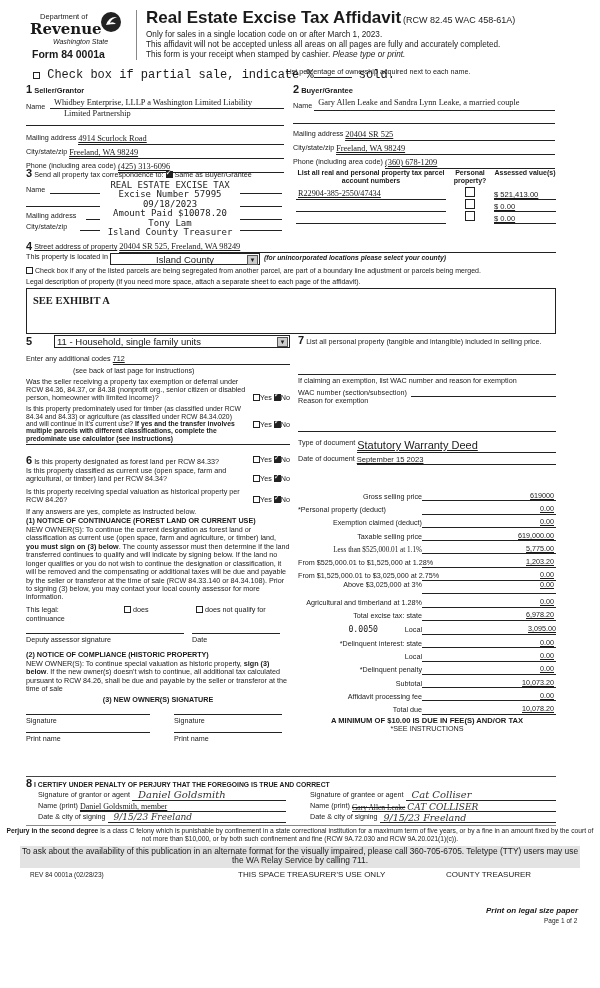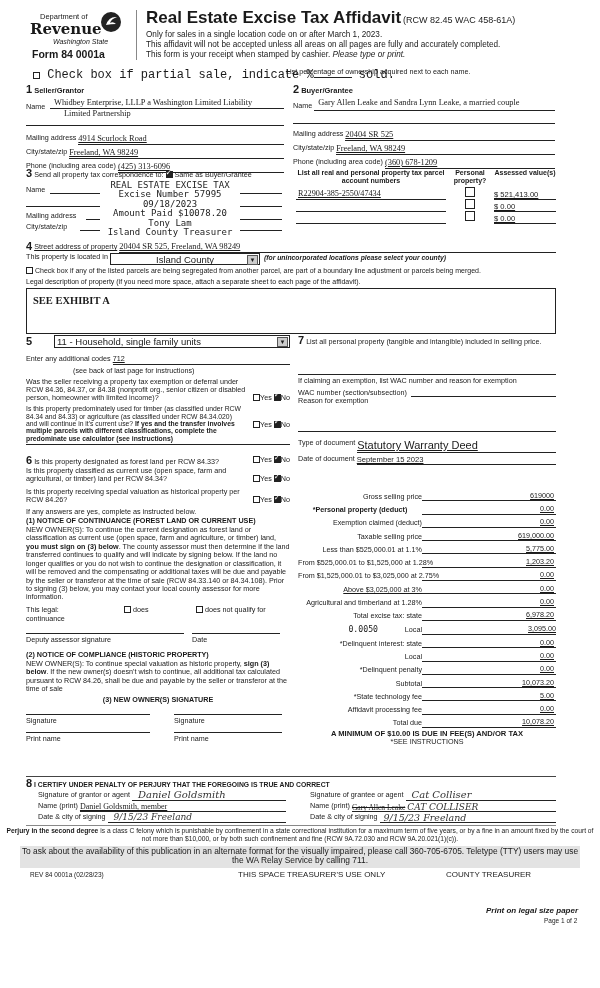--- a/index.html
+++ b/index.html
@@ -282,52 +282,52 @@
 </div>
 
 <div class="abs" style="left:298px;top:488px;width:258px;">
   <div id="tax-rows">
       <div style="display: flex; align-items: flex-end; height: 13.3px;">
         <span style="width: 124px; text-align: right; white-space: nowrap;">Gross selling price</span>
         <span class="uline" style="width:4px;"></span>
         <span class="uline" style="flex:1;text-align:right;text-decoration:underline;padding-right:2px;min-width:38px;">619000</span>
       </div>
       <div style="display: flex; align-items: flex-end; height: 13.3px;">
-        <span style="width: 124px; text-align: center; white-space: nowrap; font-weight: bold;">*Personal property (deduct)</span>
+        <span style="width: 124px; text-align: left; white-space: nowrap;">*Personal property (deduct)</span>
         <span class="uline" style="width:4px;"></span>
         <span class="uline" style="flex:1;text-align:right;text-decoration:underline;padding-right:2px;min-width:38px;">0.00</span>
       </div>
       <div style="display: flex; align-items: flex-end; height: 13.3px;">
         <span style="width: 124px; text-align: right; white-space: nowrap;">Exemption claimed (deduct)</span>
         <span class="uline" style="width:4px;"></span>
         <span class="uline" style="flex:1;text-align:right;text-decoration:underline;padding-right:2px;min-width:38px;">0.00</span>
       </div>
       <div style="display: flex; align-items: flex-end; height: 13.3px;">
         <span style="width: 124px; text-align: right; white-space: nowrap;">Taxable selling price</span>
         <span class="uline" style="width:4px;"></span>
         <span class="uline" style="flex:1;text-align:right;text-decoration:underline;padding-right:2px;min-width:38px;">619,000.00</span>
       </div>
     </div>
   <div id="state-rows">
       <div style="display: flex; align-items: flex-end; height: 13.3px;">
-        <span style="width: 124px; text-align: right; white-space: nowrap;">Less than $525,000.01 at 1.1%</span>
+        <span style="width: 124px; text-align: right; white-space: nowrap; font-family: Liberation Serif, serif;">Less than $525,000.01 at 1.1%</span>
         <span class="uline" style="width:4px;"></span>
         <span class="uline" style="flex:1;text-align:right;text-decoration:underline;padding-right:2px;min-width:38px;">5,775.00</span>
       </div>
       <div style="display: flex; align-items: flex-end; height: 13.3px;">
         <span style="width: 124px; text-align: right; white-space: nowrap;">From $525,000.01 to $1,525,000 at 1.28%</span>
         <span class="uline" style="width:4px;"></span>
         <span class="uline" style="flex:1;text-align:right;text-decoration:underline;padding-right:2px;min-width:38px;">1,203.20</span>
       </div>
       <div style="display: flex; align-items: flex-end; height: 13.3px;">
         <span style="width: 124px; text-align: right; white-space: nowrap;">From $1,525,000.01 to $3,025,000 at 2.75%</span>
         <span class="uline" style="width:4px;"></span>
         <span class="uline" style="flex:1;text-align:right;text-decoration:underline;padding-right:2px;min-width:38px;">0.00</span>
       </div>
-      <div style="display: flex; align-items: flex-end; height: 13.3px; text-decoration: underline;">
+      <div style="display: flex; height: 13.3px;">
         <span style="width: 124px; text-align: right; white-space: nowrap;">Above $3,025,000 at 3%</span>
         <span class="uline" style="width:4px;"></span>
         <span class="uline" style="flex:1;text-align:right;text-decoration:underline;padding-right:2px;min-width:38px;">0.00</span>
       </div>
       <div style="display: flex; align-items: flex-end; height: 13.3px;">
         <span style="width: 124px; text-align: right; white-space: nowrap;">Agricultural and timberland at 1.28%</span>
         <span class="uline" style="width:4px;"></span>
         <span class="uline" style="flex:1;text-align:right;text-decoration:underline;padding-right:2px;min-width:38px;">0.00</span>
       </div>
       <div style="display: flex; align-items: flex-end; height: 13.3px;">
@@ -354,25 +354,20 @@
       </div>
       <div style="display: flex; align-items: flex-end; height: 13.3px;">
         <span style="width: 124px; text-align: right; white-space: nowrap;">*Delinquent penalty</span>
         <span class="uline" style="width:4px;"></span>
         <span class="uline" style="flex:1;text-align:right;text-decoration:underline;padding-right:2px;min-width:38px;">0.00</span>
       </div>
       <div style="display: flex; align-items: flex-end; height: 13.3px;">
         <span style="width: 124px; text-align: right; white-space: nowrap;">Subtotal</span>
         <span class="uline" style="width:4px;"></span>
         <span class="uline" style="flex:1;text-align:right;text-decoration:underline;padding-right:2px;min-width:38px;">10,073.20</span>
-      </div>
-      <div style="display: flex; align-items: flex-end; height: 13.3px;">
-        <span style="width: 124px; text-align: right; white-space: nowrap;">*State technology fee</span>
-        <span class="uline" style="width:4px;"></span>
-        <span class="uline" style="flex:1;text-align:right;text-decoration:underline;padding-right:2px;min-width:38px;">5.00</span>
       </div>
       <div style="display: flex; align-items: flex-end; height: 13.3px;">
         <span style="width: 124px; text-align: right; white-space: nowrap;">Affidavit processing fee</span>
         <span class="uline" style="width:4px;"></span>
         <span class="uline" style="flex:1;text-align:right;text-decoration:underline;padding-right:2px;min-width:38px;">0.00</span>
       </div>
       <div style="display: flex; align-items: flex-end; height: 13.3px;">
         <span style="width: 124px; text-align: right; white-space: nowrap;">Total due</span>
         <span class="uline" style="width:4px;"></span>
         <span class="uline" style="flex:1;text-align:right;text-decoration:underline;padding-right:2px;min-width:38px;">10,078.20</span>

